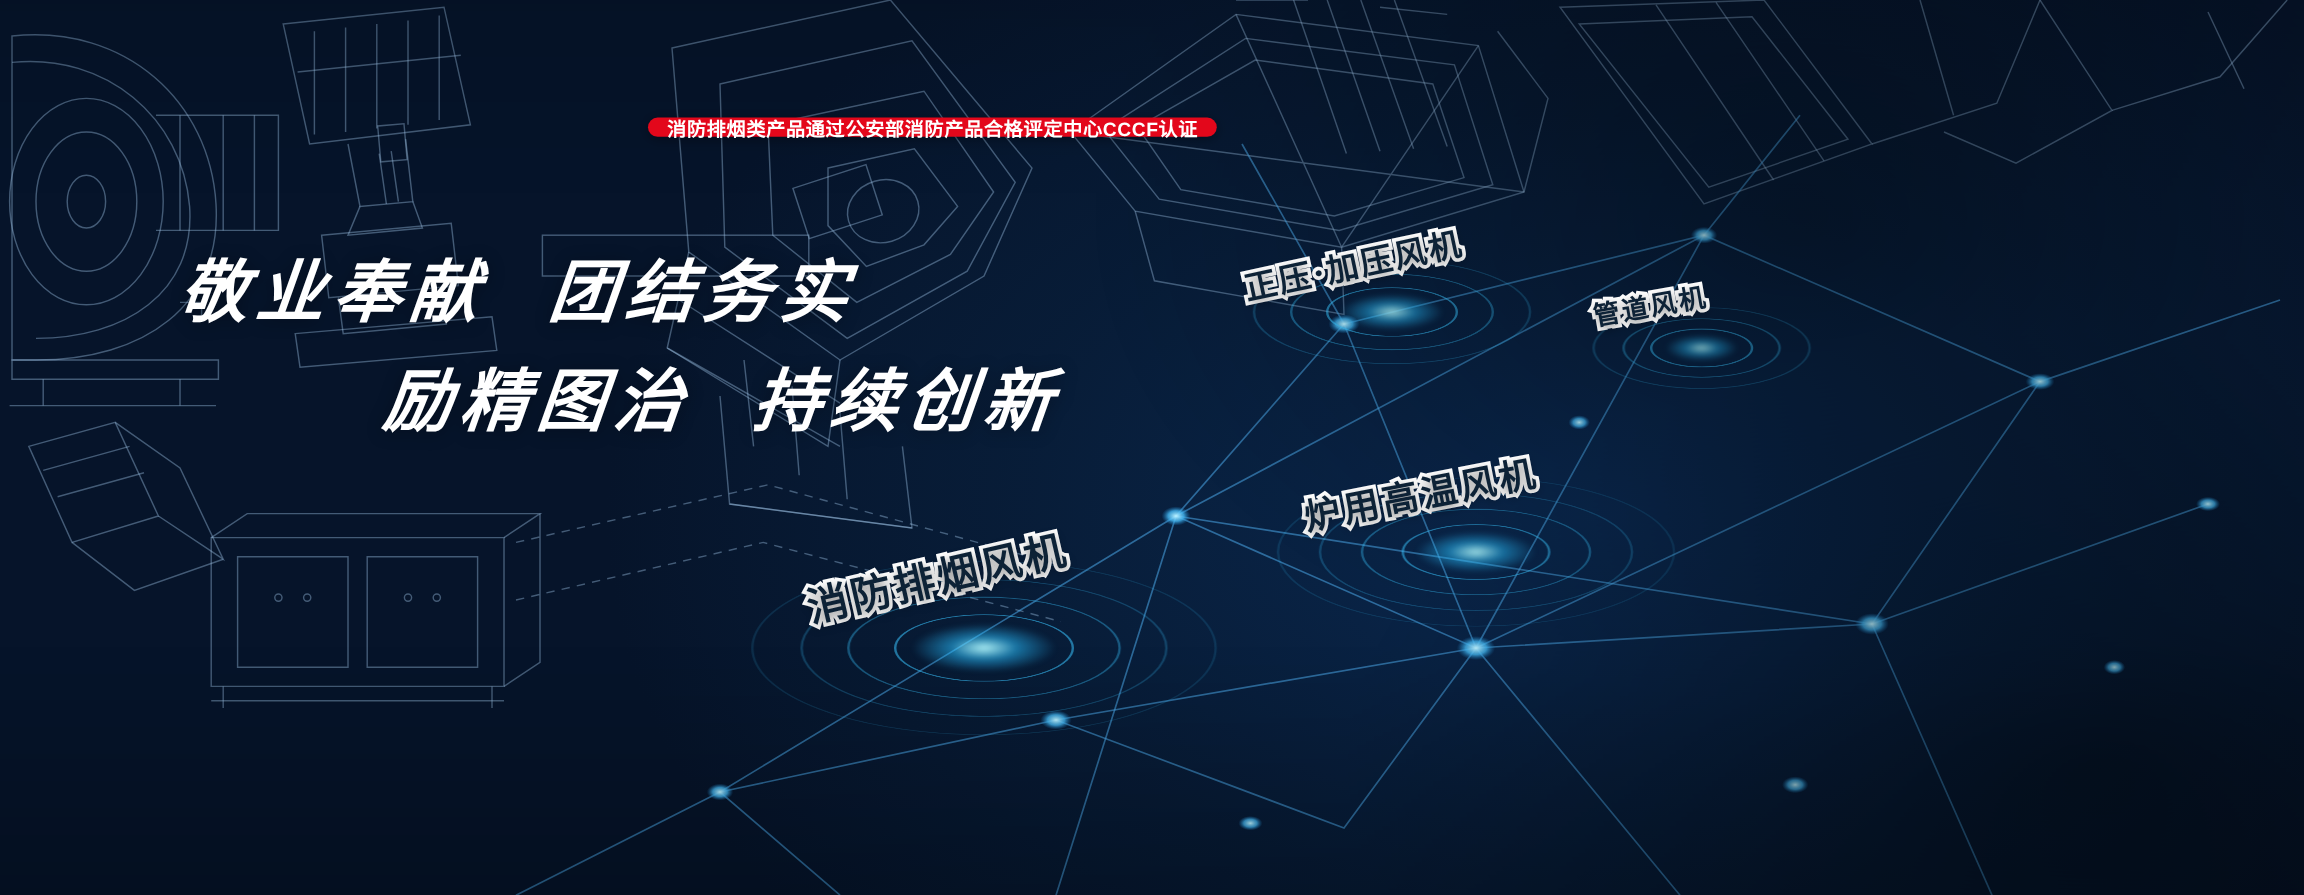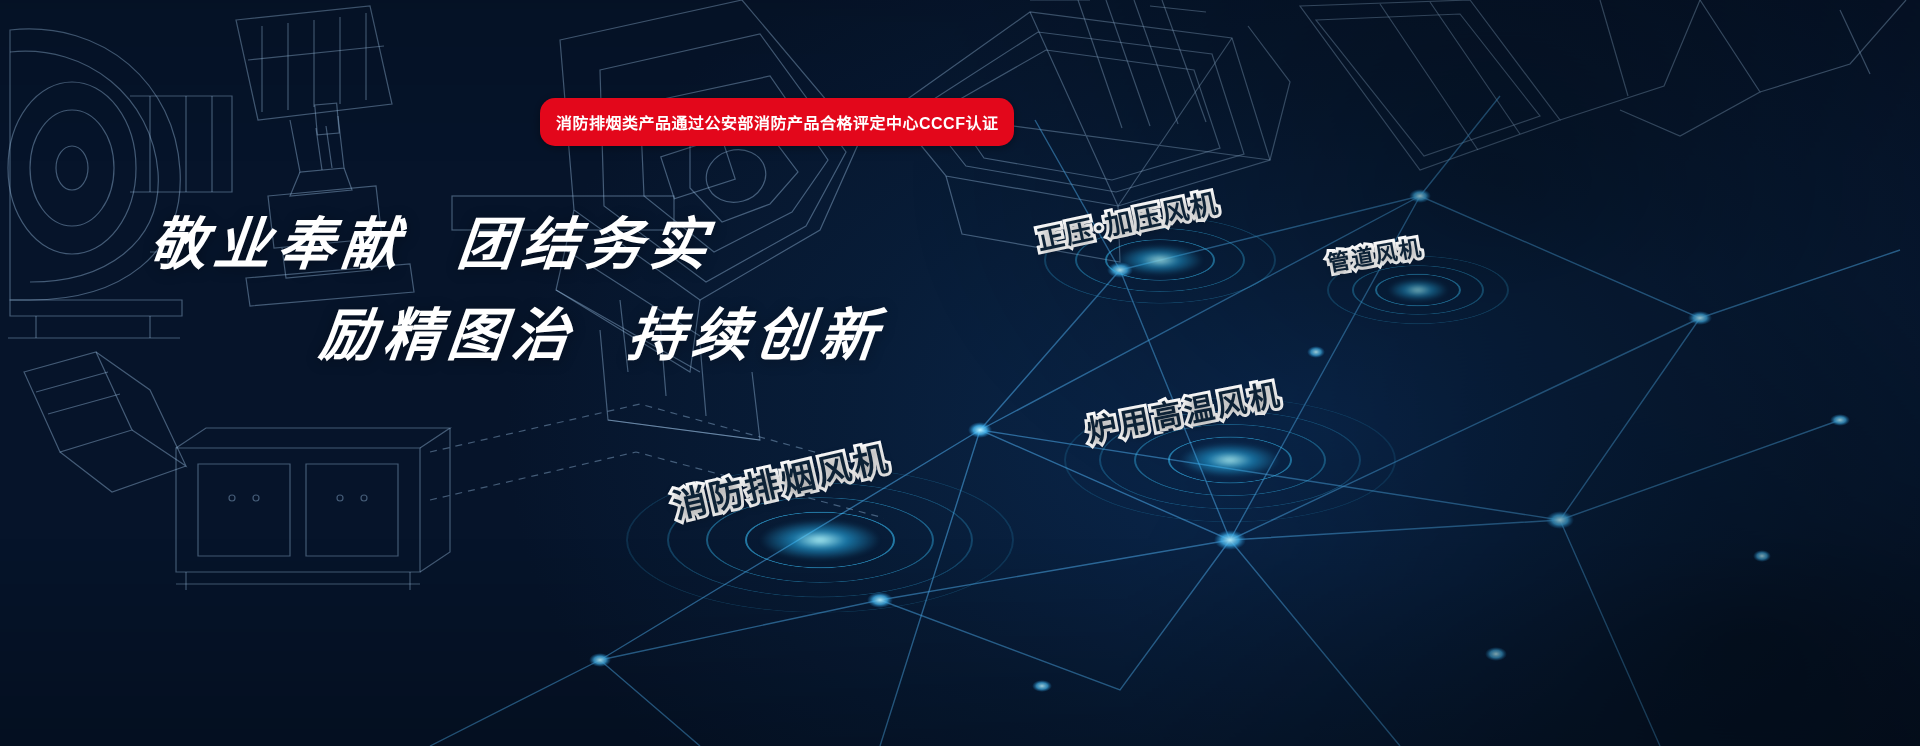--- a/index.html
+++ b/index.html
@@ -26,21 +26,21 @@
     position:absolute;inset:0;pointer-events:none;
     background:
       radial-gradient(820px 560px at 1500px 180px, rgba(0,0,0,.34), rgba(0,0,0,0) 72%),
       radial-gradient(900px 520px at 1750px 640px, rgba(0,0,0,.40), rgba(0,0,0,0) 70%),
       linear-gradient(180deg, rgba(0,0,0,.10), rgba(0,0,0,0) 22%, rgba(0,0,0,0) 72%, rgba(0,0,0,.22));
   }
 
   
   .cert-badge{
     position:absolute;left:540px;top:98px;
-    height:48px;padding:0 16px;
+    height:16px;padding:0 16px;
     display:flex;align-items:center;justify-content:center;
     background:#e3071b;
     border-radius:15px;
     color:#fff;
     font-size:16px;font-weight:bold;
     letter-spacing:.5px;
     white-space:nowrap;
     box-shadow:0 2px 10px rgba(0,0,0,.35);
     z-index:40;
   }

